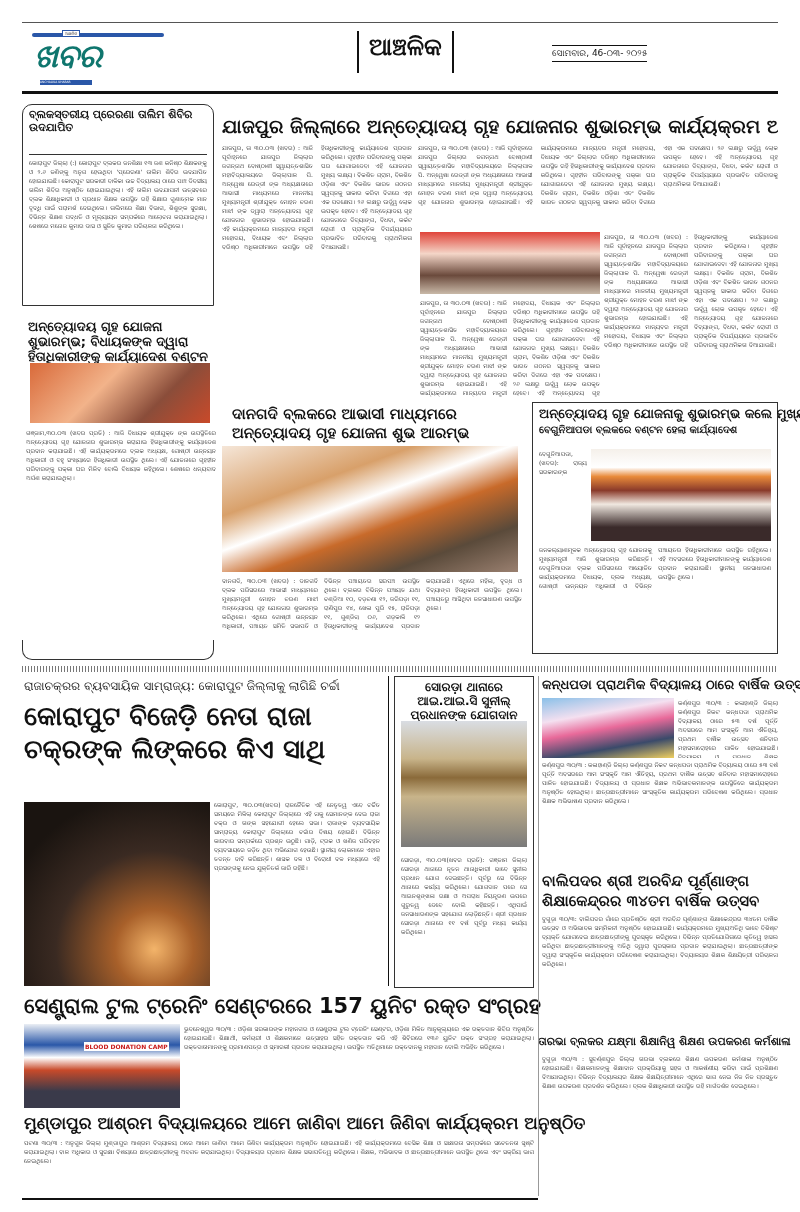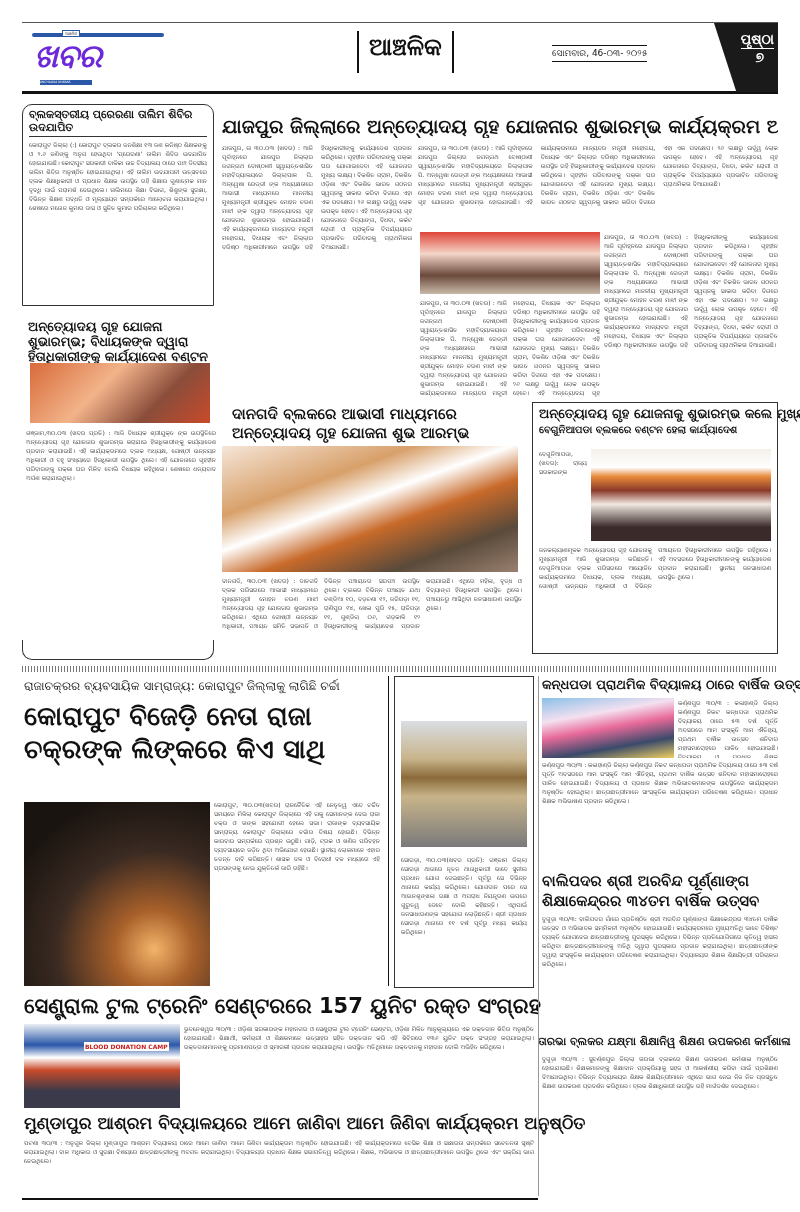--- a/index.html
+++ b/index.html
@@ -3,21 +3,21 @@
 <meta charset="utf-8">
 <style>
 *{box-sizing:border-box;margin:0;padding:0}
 body{width:800px;height:1212px;background:#fff;font-family:"DejaVu Sans",sans-serif;color:#111;position:relative;overflow:hidden}
 .abs{position:absolute}
 .rule{position:absolute;background:#111}
 
 #mast{position:absolute;left:22px;top:22px;width:756px;height:72px;border-top:1px solid #555;border-bottom:3px solid #111}
 #logo{position:absolute;left:10px;top:10px;width:140px;height:52px}
 #logo .bar{position:absolute;left:0;top:0;width:132px;height:4px;background:#2a57a8;border-radius:2px}
-#logo .word{position:absolute;left:2px;top:4px;font-size:32px;font-weight:bold;color:#6d28d9;letter-spacing:-1px;font-style:italic}
+#logo .word{position:absolute;left:2px;top:4px;font-size:32px;font-weight:bold;color:#0f766e;letter-spacing:-1px;font-style:italic}
 #logo .tag{position:absolute;left:30px;top:-3px;background:#fff;font-size:4px;padding:0 2px;border:1px solid #2a57a8}
 #logo .bot{position:absolute;left:8px;bottom:0;width:52px;height:5px;background:#2a57a8;font-size:3px;color:#fff}
 #section{position:absolute;left:335px;top:8px;font-size:24px;font-weight:bold;border-left:2px solid #111;border-right:2px solid #111;padding:2px 10px;height:42px}
 #date{position:absolute;left:530px;top:22px;font-size:9px;border-top:1px solid #111;border-bottom:1px solid #111;padding:2px 0}
 #pagebox{position:absolute;right:0;top:0;width:64px;height:69px;background:#1a1a1a;clip-path:polygon(0 0,100% 0,100% 100%,35% 100%);color:#fff;text-align:right;padding:6px 4px 0 0}
 #pagebox .lbl{font-size:14px;font-weight:bold;border-bottom:1px solid #fff;display:inline-block}
 #pagebox .num{font-size:14px;font-weight:bold;display:block;padding-right:10px}
 
 .hl{font-weight:bold;line-height:1.15;color:#111}
 .body{font-size:6px;line-height:9px;color:#333;text-align:justify;overflow:hidden}
@@ -30,28 +30,24 @@
 
 <div id="mast">
   <div id="logo">
     <div class="bar"></div>
     <div class="tag">ଆଞ୍ଚଳିକ</div>
     <div class="word">ଖବର</div>
     <div class="bot">ANCHALIKA KHABAR</div>
   </div>
   <div id="section">ଆଞ୍ଚଳିକ</div>
   <div id="date">ସୋମବାର, 46-୦୩- ୨୦୨୫</div>
-  <div id="pagebox">
-    <span class="lbl">ପୃଷ୍ଠା</span>
-    <span class="num">୭</span>
-  </div>
 </div>
 
 <div class="box" style="left:22px;top:104px;width:192px;height:202px;border-radius:10px 10px 0 0;padding:4px 6px">
-  <div class="hl" style="font-size:11px;border-bottom:1px solid #333;padding-bottom:2px;margin-bottom:3px">ବ୍ଲକସ୍ତରୀୟ ପ୍ରେରଣା ତାଲିମ ଶିବିର ଉଦଯାପିତ</div>
+  <div class="hl" style="font-size:11px;border-bottom:1px solid #333;padding-bottom:20px;margin-bottom:3px">ବ୍ଲକସ୍ତରୀୟ ପ୍ରେରଣା ତାଲିମ ଶିବିର ଉଦଯାପିତ</div>
   <div class="body" style="height:175px">କୋରାପୁଟ ଜିଲ୍ଲା (:) କୋରାପୁଟ ବ୍ଲକର ଜନଶିକ୍ଷା ୧୩ ଜଣ କନିଷ୍ଠ ଶିକ୍ଷକଙ୍କୁ ଓ ୨.୬ ଜଣିଙ୍କୁ ଅନୁଗ ହେଉଥିବା 'ପ୍ରେରଣା' ତାଲିମ ଶିବିର ଉଦଯାପିତ ହୋଇଯାଇଛି। କୋରାପୁଟ ସରକାରୀ ବାଳିକା ଉଚ୍ଚ ବିଦ୍ୟାଳୟ ଠାରେ ପାଞ୍ଚ ଦିବସୀୟ ତାଲିମ ଶିବିର ଅନୁଷ୍ଠିତ ହୋଇଯାଇଥିଲା। ଏହି ତାଲିମ ଉଦଯାପନୀ ଉତ୍ସବରେ ବ୍ଲକ ଶିକ୍ଷାଧିକାରୀ ଓ ପ୍ରଧାନ ଶିକ୍ଷକ ଉପସ୍ଥିତ ରହି ଶିକ୍ଷାର ଗୁଣାତ୍ମକ ମାନ ବୃଦ୍ଧି ପାଇଁ ପରାମର୍ଶ ଦେଇଥିଲେ। ତାଲିମରେ ଶିକ୍ଷା ବିଭାଗ, ଶିଶୁଙ୍କ ସୁରକ୍ଷା, ବିଭିନ୍ନ ଶିକ୍ଷଣ ପଦ୍ଧତି ଓ ମୂଲ୍ୟାୟନ ସମ୍ପର୍କରେ ଆଲୋଚନା କରାଯାଇଥିଲା। ଶେଷରେ ମନୋଜ କୁମାର ଦାସ ଓ ସୁଜିତ କୁମାର ପରିଚାଳନା କରିଥିଲେ।</div>
 </div>
 
 <div class="hl abs" style="left:28px;top:320px;width:184px;font-size:13px">ଅନ୍ତ୍ୟୋଦୟ ଗୃହ ଯୋଜନା ଶୁଭାରମ୍ଭ; ବିଧାୟକଙ୍କ ଦ୍ୱାରା ହିତାଧିକାରୀଙ୍କୁ କାର୍ଯ୍ୟାଦେଶ ବଣ୍ଟନ</div>
 <div class="photo" style="left:30px;top:363px;width:180px;height:60px;background:linear-gradient(135deg,#d96a3a,#f2b38a 40%,#8a4d3a 70%,#c94a2a)"></div>
 <div class="body abs" style="left:26px;top:428px;width:190px;height:228px">ଗଞ୍ଜାମ,୩୦.୦୩ (ଖବର ପ୍ରତି) : ଆଜି ବିଧାୟକ ଶ୍ରୀଯୁକ୍ତ ଙ୍କ ଉପସ୍ଥିତିରେ ଅନ୍ତ୍ୟୋଦୟ ଗୃହ ଯୋଜନାର ଶୁଭାରମ୍ଭ କରାଯାଇ ହିତାଧିକାରୀଙ୍କୁ କାର୍ଯ୍ୟାଦେଶ ପ୍ରଦାନ କରାଯାଇଛି। ଏହି କାର୍ଯ୍ୟକ୍ରମରେ ବ୍ଲକ ଅଧ୍ୟକ୍ଷ, ଗୋଷ୍ଠୀ ଉନ୍ନୟନ ଅଧିକାରୀ ଓ ବହୁ ସଂଖ୍ୟାରେ ହିତାଧିକାରୀ ଉପସ୍ଥିତ ଥିଲେ। ଏହି ଯୋଜନାରେ ଗୃହହୀନ ପରିବାରଙ୍କୁ ପକ୍କା ଘର ମିଳିବ ବୋଲି ବିଧାୟକ କହିଥିଲେ। ଶେଷରେ ଧନ୍ୟବାଦ ଅର୍ପଣ କରାଯାଇଥିଲା।</div>
 <div class="abs" style="left:22px;top:640px;width:192px;height:20px;border:1px solid #333;border-top:none;border-radius:0 0 10px 10px"></div>
 
 <div class="hl abs" style="left:222px;top:116px;width:556px;font-size:19px;white-space:nowrap;overflow:hidden">ଯାଜପୁର ଜିଲ୍ଲାରେ ଅନ୍ତ୍ୟୋଦୟ ଗୃହ ଯୋଜନାର ଶୁଭାରମ୍ଭ କାର୍ଯ୍ୟକ୍ରମ ଅନୁଷ୍ଠିତ</div>
 <div class="body abs" style="left:222px;top:143px;width:190px;height:255px;column-count:2;column-gap:8px">ଯାଜପୁର, ତା ୩୦.୦୩ (ଖବର) : ଆଜି ପୂର୍ବାହ୍ନରେ ଯାଜପୁର ଜିଲ୍ଲାର ଜଗନ୍ନାଥ ବୋଷ୍ଠାଣୀ ସ୍ୱାୟତ୍ତଶାସିତ ମହାବିଦ୍ୟାଳୟରେ ଜିଲ୍ଲାପାଳ ପି. ଅନ୍ୱେଷା ରେଡ୍ଡୀ ଙ୍କ ଅଧ୍ୟକ୍ଷତାରେ ଆଭାସୀ ମାଧ୍ୟମରେ ମାନନୀୟ ମୁଖ୍ୟମନ୍ତ୍ରୀ ଶ୍ରୀଯୁକ୍ତ ମୋହନ ଚରଣ ମାଝୀ ଙ୍କ ଦ୍ୱାରା ଅନ୍ତ୍ୟୋଦୟ ଗୃହ ଯୋଜନାର ଶୁଭାରମ୍ଭ ହୋଇଯାଇଛି। ଏହି କାର୍ଯ୍ୟକ୍ରମରେ ମାନ୍ୟବର ମନ୍ତ୍ରୀ ମହୋଦୟ, ବିଧାୟକ ଏବଂ ଜିଲ୍ଲାର ବରିଷ୍ଠ ଅଧିକାରୀମାନେ ଉପସ୍ଥିତ ରହି ହିତାଧିକାରୀଙ୍କୁ କାର୍ଯ୍ୟାଦେଶ ପ୍ରଦାନ କରିଥିଲେ। ଗୃହହୀନ ପରିବାରଙ୍କୁ ପକ୍କା ଘର ଯୋଗାଇଦେବା ଏହି ଯୋଜନାର ମୁଖ୍ୟ ଲକ୍ଷ୍ୟ। ବିକଶିତ ଗ୍ରାମ, ବିକଶିତ ଓଡ଼ିଶା ଏବଂ ବିକଶିତ ଭାରତ ଗଠନର ସ୍ୱପ୍ନକୁ ସାକାର କରିବା ଦିଗରେ ଏହା ଏକ ପଦକ୍ଷେପ। ୨୬ ଲକ୍ଷରୁ ଊର୍ଦ୍ଧ୍ୱ ଲୋକ ଉପକୃତ ହେବେ। ଏହି ଅନ୍ତ୍ୟୋଦୟ ଗୃହ ଯୋଜନାରେ ଦିବ୍ୟାଙ୍ଗ, ବିଧବା, କର୍କଟ ରୋଗୀ ଓ ପ୍ରାକୃତିକ ବିପର୍ଯ୍ୟୟରେ ପ୍ରଭାବିତ ପରିବାରକୁ ପ୍ରାଥମିକତା ଦିଆଯାଉଛି।</div>
@@ -74,20 +70,21 @@
 
 <div class="dots" style="top:666px"></div>
 
 <div class="hl abs" style="left:24px;top:680px;width:360px;font-size:12px;font-weight:normal;white-space:nowrap">ରାଜାଚକ୍ରର ବ୍ୟବସାୟିକ ସାମ୍ରାଜ୍ୟ: କୋରାପୁଟ ଜିଲ୍ଲାକୁ ଲାଗିଛି ଚର୍ଚ୍ଚା</div>
 <div class="hl abs" style="left:24px;top:700px;width:360px;font-size:26px;line-height:1.25">କୋରାପୁଟ ବିଜେଡ଼ି ନେତା ରାଜା ଚକ୍ରଙ୍କ ଲିଙ୍କରେ କିଏ ସାଥି</div>
 <div class="photo" style="left:24px;top:802px;width:186px;height:184px;background:radial-gradient(circle at 70% 80%,#f3b46a 0,#a8602a 20%,#3a2a22 50%,#1a1410 80%)"></div>
 <div class="body abs" style="left:214px;top:800px;width:166px;height:186px">କୋରାପୁଟ, ୩୦.୦୩(ଖବର) ରାଜନୈତିକ ଏହି ନେତୃତ୍ୱ ଏବେ ଚର୍ଚ୍ଚିତ ସମୟରେ ମିଳିଲା କୋରାପୁଟ ଜିଲ୍ଲାରେ ଏହି ନାକୁ ସେମାନଙ୍କ ଦେଇ ରାଜା ଚକ୍ର ଓ ତାଙ୍କ ସହଯୋଗୀ ହେଲେ ସଭା। ରାଜାଙ୍କ ବ୍ୟବସାୟିକ ସାମ୍ରାଜ୍ୟ କୋରାପୁଟ ଜିଲ୍ଲାରେ ଚର୍ଚ୍ଚାର ବିଷୟ ହୋଇଛି। ବିଭିନ୍ନ କାରବାର ସମ୍ପର୍କରେ ପ୍ରଶ୍ନ ଉଠୁଛି। ଗାଡ଼ି, ଟ୍ରକ ଓ ଖଣିଜ ପରିବହନ ବ୍ୟବସାୟରେ ଜଡ଼ିତ ଥିବା ଅଭିଯୋଗ ହେଉଛି। ସ୍ଥାନୀୟ ଲୋକମାନେ ଏହାର ତଦନ୍ତ ଦାବି କରିଛନ୍ତି। ଶାସକ ଦଳ ଓ ବିରୋଧୀ ଦଳ ମଧ୍ୟରେ ଏହି ପ୍ରସଙ୍ଗକୁ ନେଇ ଯୁକ୍ତିତର୍କ ଜାରି ରହିଛି।</div>
 <div class="rule" style="left:388px;top:676px;width:1px;height:310px"></div>
 
 <div class="box" style="left:394px;top:676px;width:140px;height:312px;padding:4px">
+  <div class="hl" style="font-size:12px;text-align:center">ସୋରଡ଼ା ଥାନାରେ ଆଇ.ଆଇ.ସି ସୁନୀଲ୍ ପ୍ରଧାନଙ୍କ ଯୋଗଦାନ</div>
   <div class="photo" style="left:6px;top:44px;width:126px;height:126px;background:linear-gradient(180deg,#d9dde3 0,#c8b48a 30%,#8a6a3a 45%,#c8b48a 60%,#7a7a7a 100%)"></div>
   <div class="body" style="position:absolute;left:6px;top:178px;width:126px;height:126px">ସୋରଡ଼ା, ୩୦.୦୩(ଖବର ପ୍ରତି): ଗଞ୍ଜାମ ଜିଲ୍ଲା ସୋରଡ଼ା ଥାନାରେ ନୂତନ ଥାନାଧିକାରୀ ଭାବେ ସୁନୀଲ ପ୍ରଧାନ ଯୋଗ ଦେଇଛନ୍ତି। ପୂର୍ବରୁ ସେ ବିଭିନ୍ନ ଥାନାରେ କାର୍ଯ୍ୟ କରିଥିଲେ। ଯୋଗଦାନ ପରେ ସେ ଆଇନଶୃଙ୍ଖଳା ରକ୍ଷା ଓ ଅପରାଧ ନିୟନ୍ତ୍ରଣ ଉପରେ ଗୁରୁତ୍ୱ ଦେବେ ବୋଲି କହିଛନ୍ତି। ଏଥିପାଇଁ ଜନସାଧାରଣଙ୍କ ସହଯୋଗ ଲୋଡ଼ିଛନ୍ତି। ଶ୍ରୀ ପ୍ରଧାନ ସୋରଡ଼ା ଥାନାରେ ୧୧ ବର୍ଷ ପୂର୍ବରୁ ମଧ୍ୟ କାର୍ଯ୍ୟ କରିଥିଲେ।</div>
 </div>
 
 <div class="hl abs" style="left:542px;top:678px;width:240px;font-size:13px;white-space:nowrap">କନ୍ଧପଡା ପ୍ରାଥମିକ ବିଦ୍ୟାଳୟ ଠାରେ ବାର୍ଷିକ ଉତ୍ସବ</div>
 <div class="photo" style="left:542px;top:698px;width:132px;height:60px;background:linear-gradient(170deg,#8ac0e8 0,#f4e0f0 30%,#e86a9a 50%,#3a4a6a 75%,#f0d060)"></div>
 <div class="body abs" style="left:678px;top:698px;width:100px;height:60px">କର୍ଣ୍ଣପୁର ୩୦/୩ : କଳାହାଣ୍ଡି ଜିଲ୍ଲା କର୍ଣ୍ଣପୁର ନିକଟ କନ୍ଧପଡା ପ୍ରାଥମିକ ବିଦ୍ୟାଳୟ ଠାରେ ୫୩ ବର୍ଷ ପୂର୍ତ୍ତି ଅବସରରେ ଆମ ସଂସ୍କୃତି ଆମ ଐତିହ୍ୟ, ପ୍ରଥମ ବାର୍ଷିକ ଉତ୍ସବ ଶନିବାର ମହାସମାରୋହରେ ପାଳିତ ହୋଇଯାଇଛି। ବିଦ୍ୟାଳୟ ଓ ପ୍ରଧାନ ଶିକ୍ଷକ ଅଭିଭାବକମାନଙ୍କ ଉପସ୍ଥିତିରେ କାର୍ଯ୍ୟକ୍ରମ ଅନୁଷ୍ଠିତ ହୋଇଥିଲା। ଛାତ୍ରଛାତ୍ରୀମାନେ ସାଂସ୍କୃତିକ କାର୍ଯ୍ୟକ୍ରମ ପରିବେଷଣ କରିଥିଲେ। ପ୍ରଧାନ ଶିକ୍ଷକ ଅଭିଭାଷଣ ପ୍ରଦାନ କରିଥିଲେ।</div>
 <div class="body abs" style="left:542px;top:760px;width:236px;height:108px">କର୍ଣ୍ଣପୁର ୩୦/୩ : କଳାହାଣ୍ଡି ଜିଲ୍ଲା କର୍ଣ୍ଣପୁର ନିକଟ କନ୍ଧପଡା ପ୍ରାଥମିକ ବିଦ୍ୟାଳୟ ଠାରେ ୫୩ ବର୍ଷ ପୂର୍ତ୍ତି ଅବସରରେ ଆମ ସଂସ୍କୃତି ଆମ ଐତିହ୍ୟ, ପ୍ରଥମ ବାର୍ଷିକ ଉତ୍ସବ ଶନିବାର ମହାସମାରୋହରେ ପାଳିତ ହୋଇଯାଇଛି। ବିଦ୍ୟାଳୟ ଓ ପ୍ରଧାନ ଶିକ୍ଷକ ଅଭିଭାବକମାନଙ୍କ ଉପସ୍ଥିତିରେ କାର୍ଯ୍ୟକ୍ରମ ଅନୁଷ୍ଠିତ ହୋଇଥିଲା। ଛାତ୍ରଛାତ୍ରୀମାନେ ସାଂସ୍କୃତିକ କାର୍ଯ୍ୟକ୍ରମ ପରିବେଷଣ କରିଥିଲେ। ପ୍ରଧାନ ଶିକ୍ଷକ ଅଭିଭାଷଣ ପ୍ରଦାନ କରିଥିଲେ।</div>
 
 <div class="hl abs" style="left:542px;top:872px;width:236px;font-size:15px;line-height:1.3">ବାଲିପଦର ଶ୍ରୀ ଅରବିନ୍ଦ ପୂର୍ଣ୍ଣାଙ୍ଗ ଶିକ୍ଷାକେନ୍ଦ୍ରର ୩୪ତମ ବାର୍ଷିକ ଉତ୍ସବ</div>

